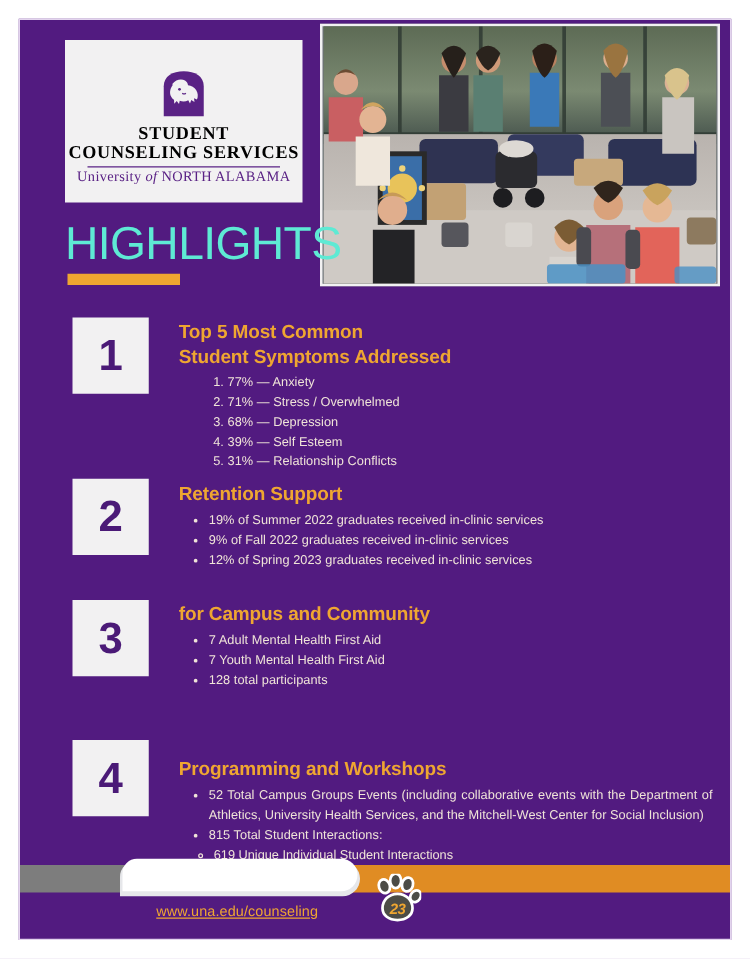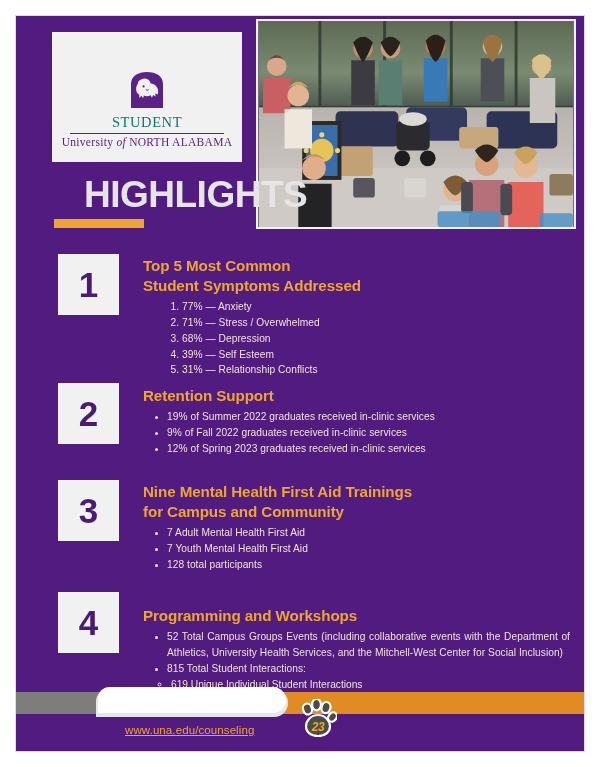--- a/index.html
+++ b/index.html
@@ -45,23 +45,23 @@
     justify-content: flex-end;
     padding-bottom: 14px;
     box-sizing: border-box;
   }
   .logo-mark {
     width: 44px;
     height: 40px;
     margin-bottom: 5px;
   }
   .logo-l1, .logo-l2 {
-    color: #0f766e;
+    color: #000000;
     font-family: "Liberation Serif", serif;
-    font-weight: 400;
+    font-weight: 700;
     letter-spacing: 0.6px;
     line-height: 1.08;
     text-align: center;
   }
   .logo-l1 { font-size: 14.5px; }
   .logo-l2 { font-size: 14.5px; }
   .logo-rule {
     width: 154px;
     height: 1px;
     background: #5a2285;
@@ -87,25 +87,24 @@
     overflow: hidden;
     background: #6d7278;
   }
   .photo svg { display: block; }
 
   .hl-title {
     position: absolute;
     left: 36px;
     top: 160px;
     font-size: 37px;
-    font-weight: 700;
-    color: #e5e5e5;
+    font-weight: 400;
+    color: #5eead4;
     letter-spacing: -0.5px;
     line-height: 1;
-    margin-left: 32px;
   }
   .hl-bar {
     position: absolute;
     left: 38px;
     top: 203px;
     width: 90px;
     height: 9px;
     background: #efa631;
   }
 
@@ -247,20 +246,21 @@
     <div class="logo-card">
       <span class="logo-mark">
         <svg viewBox="0 0 44 40" width="44" height="40" aria-hidden="true">
           <path d="M6 14 C6 6 13 2 22 2 C31 2 38 6 38 14 L38 38 L6 38 Z" fill="#5a2285"></path>
           <path d="M13 12 c2.6-3.4 7-4.4 10-2.6 c1.4 .8 2.2 2.2 2.4 3.8 c2.6 .2 5.2 1.8 6.6 4 c1.4 2.2 1.6 5 .6 7.4 l-2.4-1 l.4 3 l-2.6-1.6 l-1 2.8 l-1.4-2.6 c-2 1.2-4.6 1.4-6.8 .4 l-.6 2.6 l-1.8-2.4 l-2 2.2 l-.2-3.2 c-2.4-1.6-3.6-4.6-3-7.4 c.3-1.5 1-2.9 1.8-4 z" fill="#f2f1f2"></path>
           <circle cx="18.6" cy="16.4" r="1.1" fill="#5a2285"></circle>
           <path d="M20.8 19.6 c.9 .7 2 .7 2.9 0" stroke="#5a2285" stroke-width="1" fill="none"></path>
         </svg>
       </span>
       <div class="logo-l1">STUDENT</div>
+      <div class="logo-l2">COUNSELING SERVICES</div>
       <div class="logo-rule"></div>
       <div class="logo-l3"><span>University </span><span class="ital">of</span><span> NORTH ALABAMA</span></div>
     </div>
 
     <div class="photo">
       <svg viewBox="0 0 320 210" width="316" height="206" aria-hidden="true">
         <defs>
           <linearGradient id="gwin" x1="0" y1="0" x2="0" y2="1">
             <stop offset="0%" stop-color="#5d6b55"></stop>
               <stop offset="55%" stop-color="#7b8a72"></stop>
@@ -411,21 +411,20 @@
         <li>9% of Fall 2022 graduates received in-clinic services</li>
         <li>12% of Spring 2023 graduates received in-clinic services</li>
       </ul>
     </div>
   </div>
 
   <div class="section" style="top:464px">
     <div class="numbox" style="top:0">3</div>
     <div class="sec-body" style="top:2px">
       <div class="sec-title">
-        <div>Nine Mental Health First Aid Trainings</div>
         <div>for Campus and Community</div>
       </div>
       <ul class="items" style="margin-left:9px">
         <li>7 Adult Mental Health First Aid</li>
         <li>7 Youth Mental Health First Aid</li>
         <li>128 total participants</li>
       </ul>
     </div>
   </div>
 

